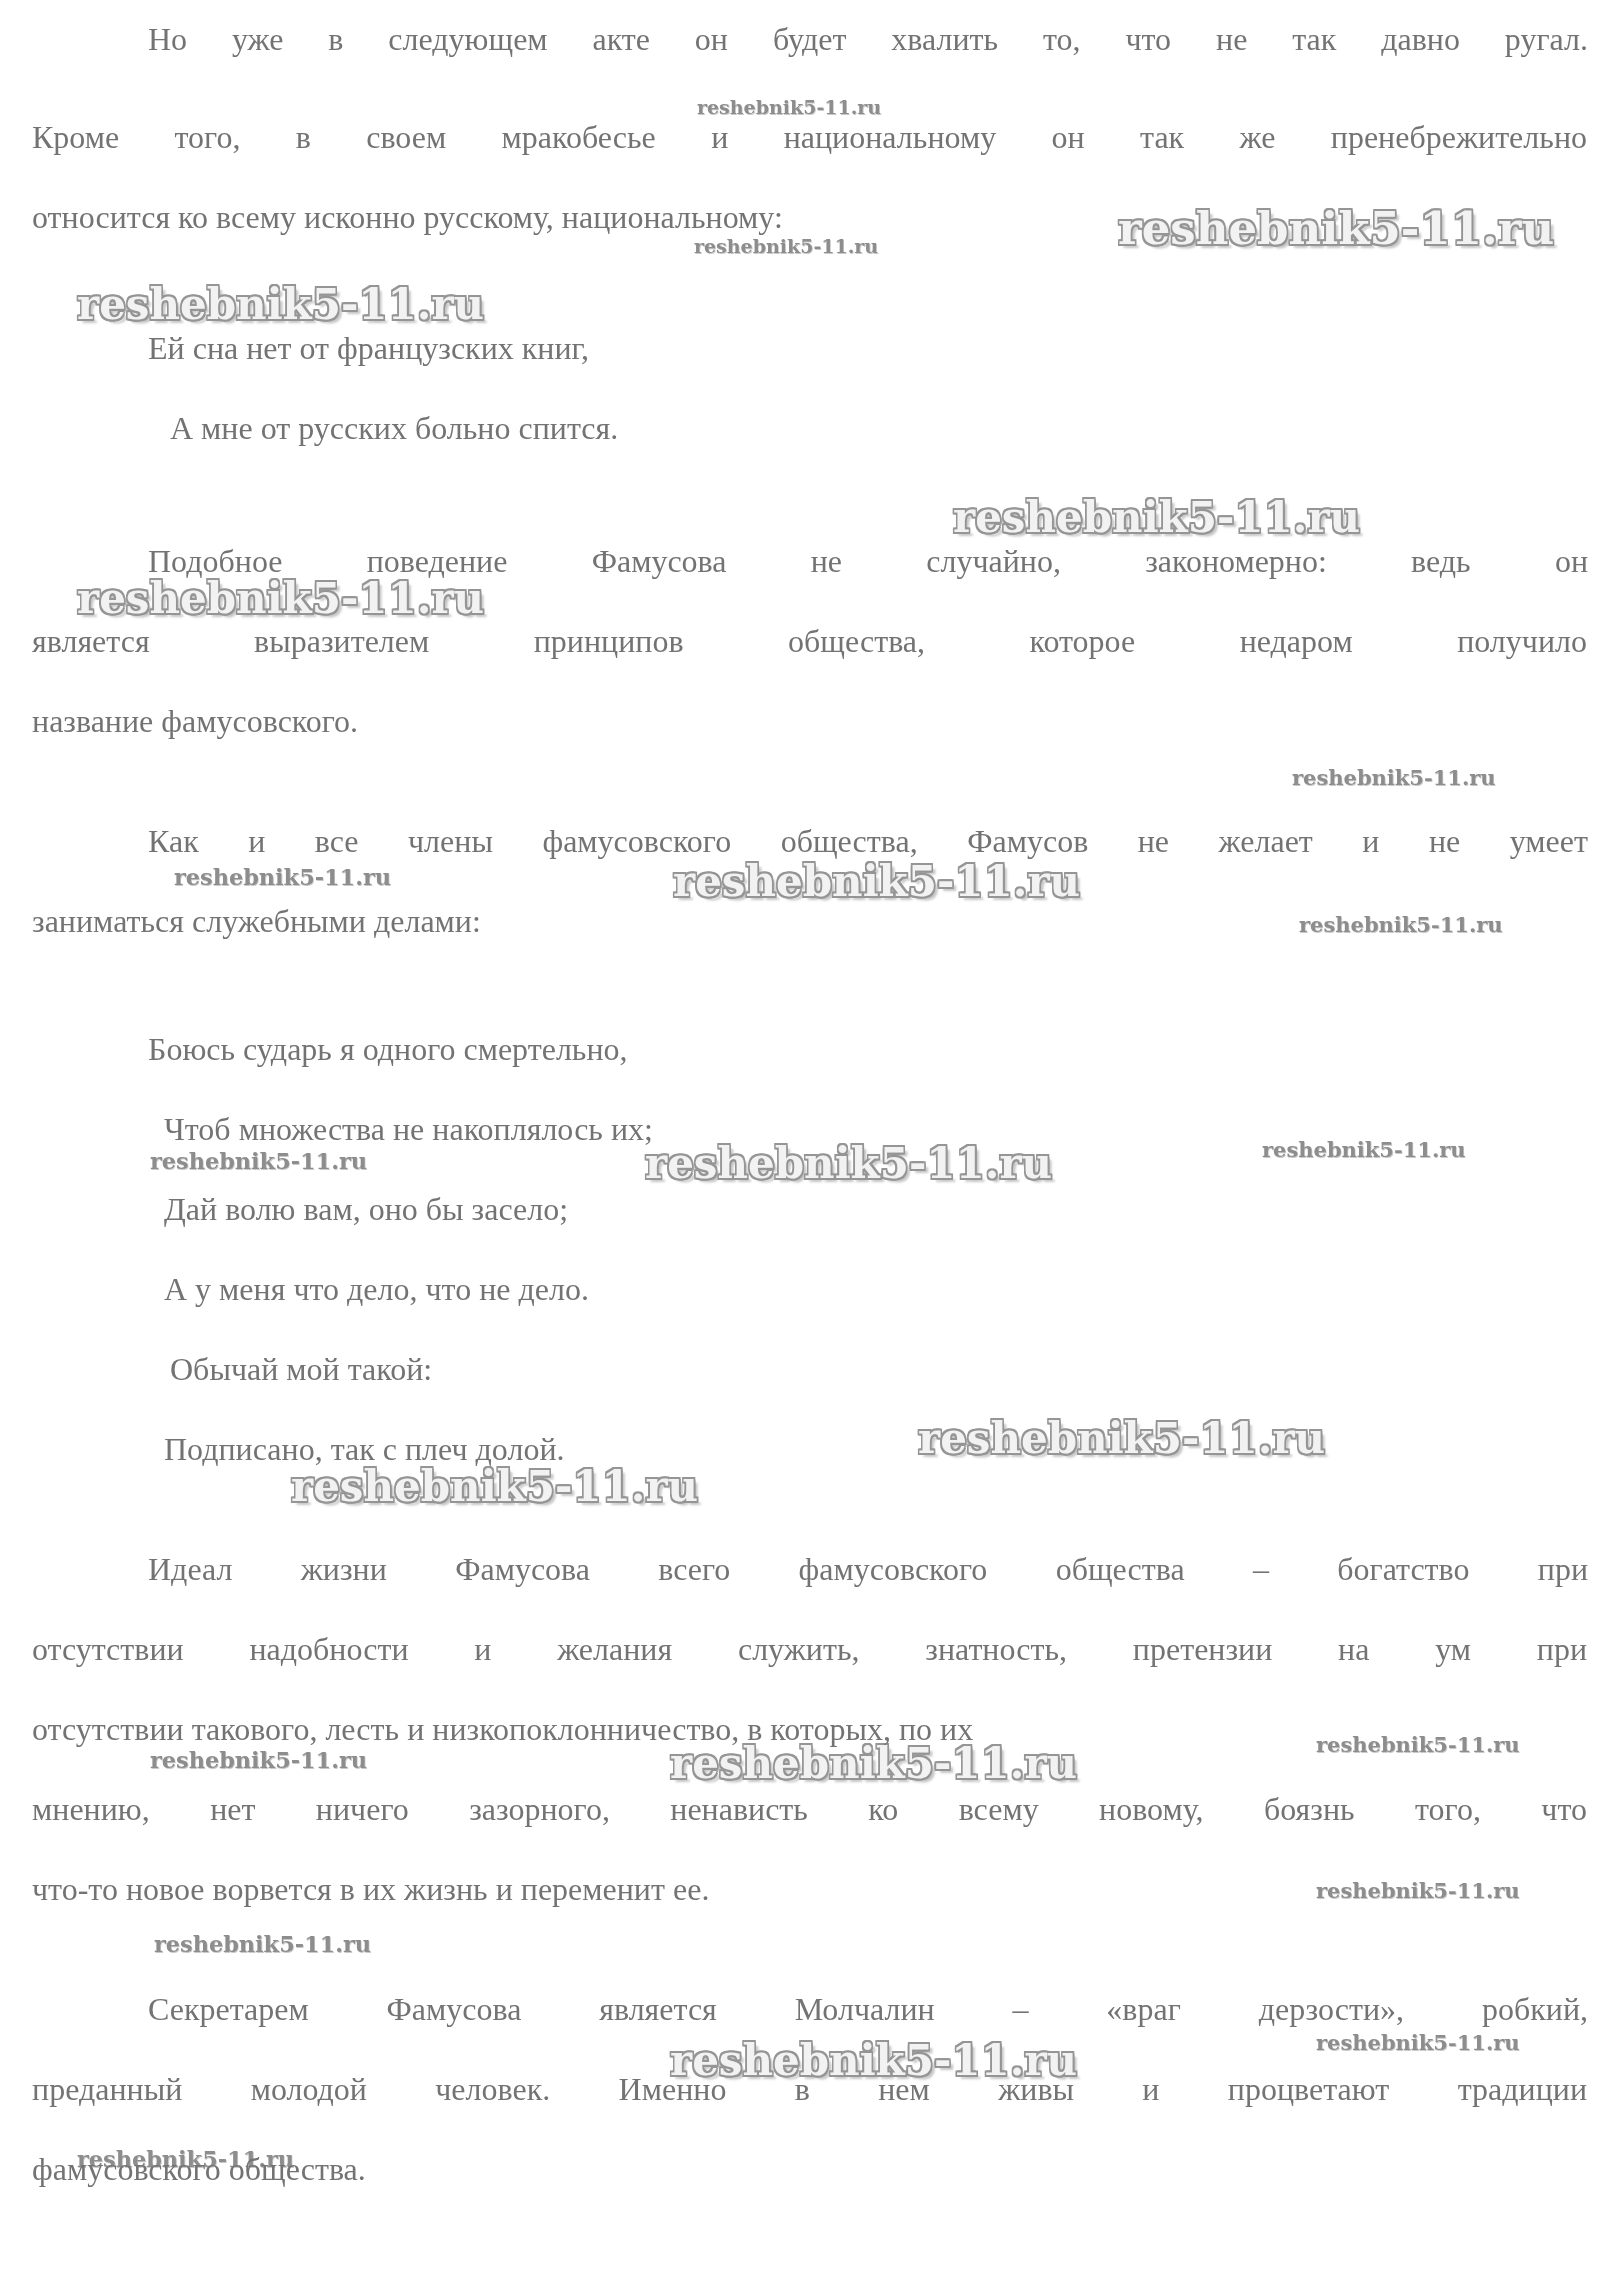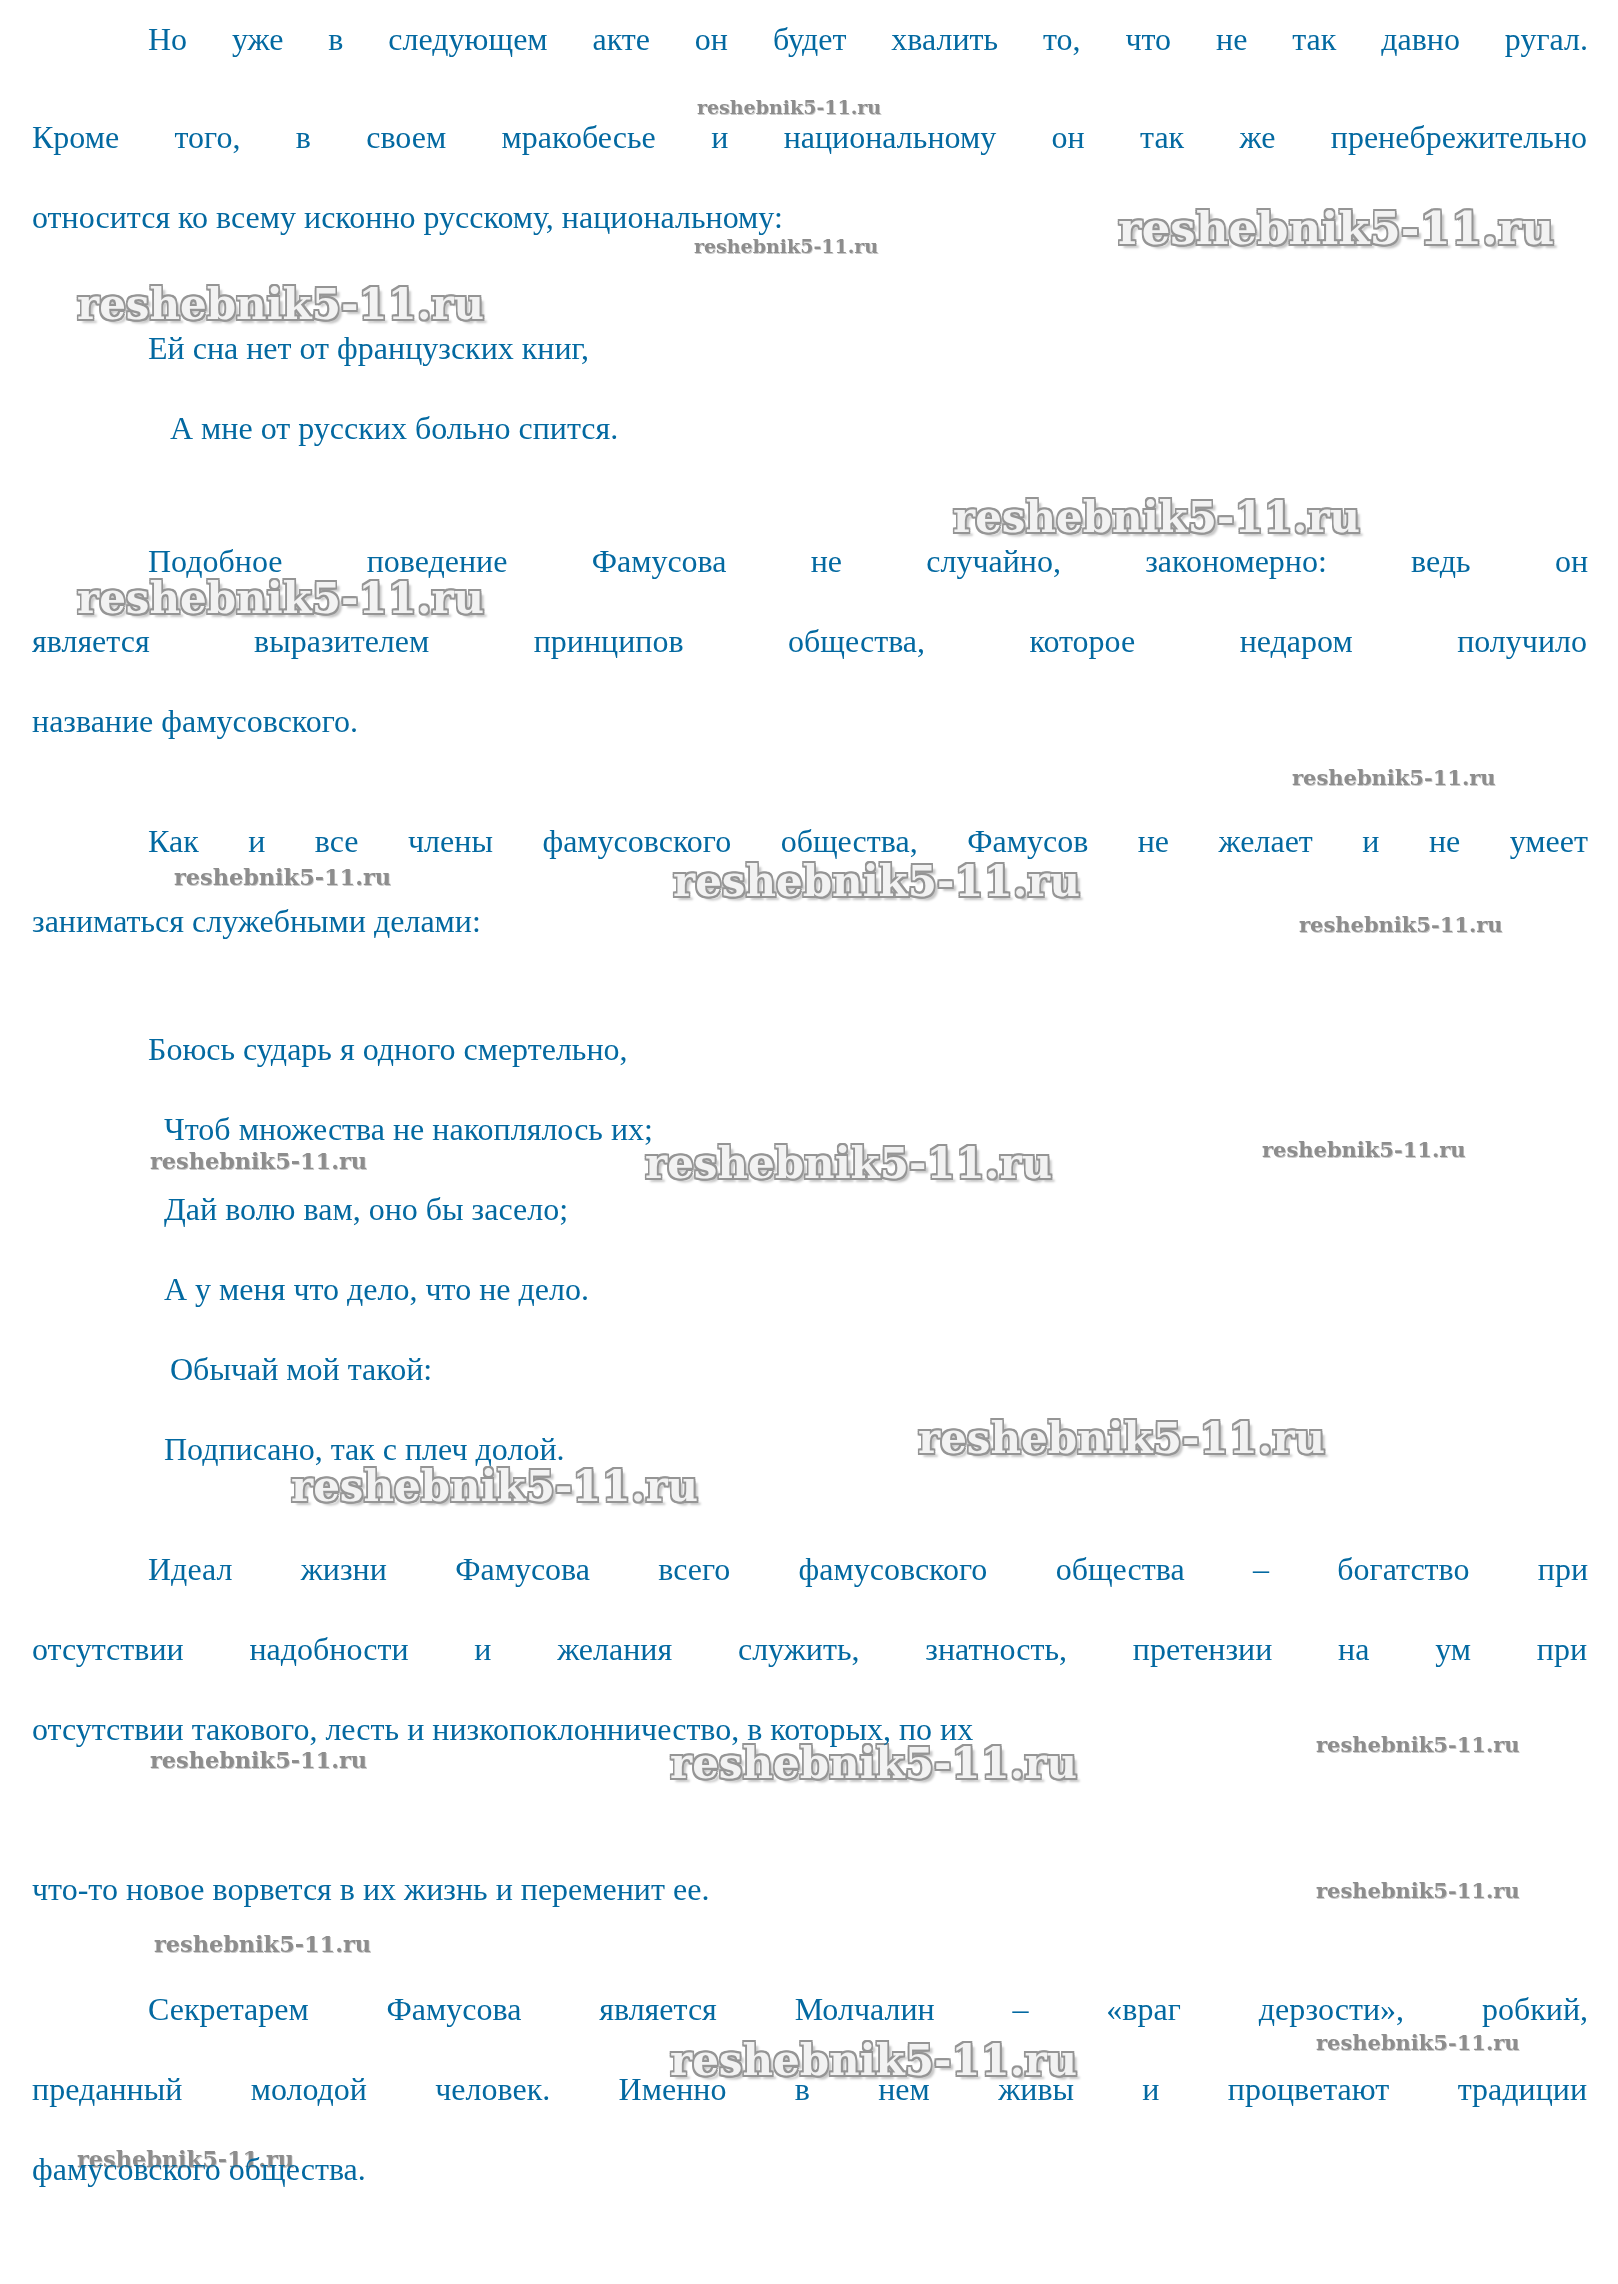--- a/index.html
+++ b/index.html
@@ -24,21 +24,21 @@
     position: absolute;
     left: 0; top: 0;
     width: 100%; height: 100%;
   }
   #text-layer { z-index: 2; }
   #watermark-layer { z-index: 1; }
   .line {
     position: absolute;
     font-size: 32px;
     line-height: 1.2;
-    color: #0369a1;
+    color: #737373;
     white-space: nowrap;
   }
   .line.just {
     white-space: normal;
     text-align: justify;
     text-align-last: justify;
   }
   .wm {
     position: absolute;
     font-weight: 700;
@@ -105,19 +105,20 @@
       <div class="line" style="left: 32px; top: 902px;">заниматься служебными делами:</div>
       <div class="line" style="left: 148px; top: 1030px;">Боюсь сударь я одного смертельно,</div>
       <div class="line" style="left: 164px; top: 1110px;">Чтоб множества не накоплялось их;</div>
       <div class="line" style="left: 164px; top: 1270px;">А у меня что дело, что не дело.</div>
       <div class="line" style="left: 164px; top: 1190px;">Дай волю вам, оно бы засело;</div>
       <div class="line" style="left: 170px; top: 1350px;">Обычай мой такой:</div>
       <div class="line" style="left: 164px; top: 1430px;">Подписано, так с плеч долой.</div>
       <div class="line just" style="left: 148px; top: 1550px; width: 1440px;">Идеал жизни Фамусова всего фамусовского общества – богатство при</div>
       <div class="line just" style="left: 32px; top: 1630px; width: 1555px;">отсутствии надобности и желания служить, знатность, претензии на ум при</div>
       <div class="line" style="left: 32px; top: 1710px;">отсутствии такового, лесть и низкопоклонничество, в которых, по их</div>
+      <div class="line just" style="left: 32px; top: 1790px; width: 1555px;">мнению, нет ничего зазорного, ненависть ко всему новому, боязнь того, что</div>
       <div class="line" style="left: 32px; top: 1870px;">что-то новое ворвется в их жизнь и переменит ее.</div>
       <div class="line just" style="left: 148px; top: 1990px; width: 1440px;">Секретарем Фамусова является Молчалин – «враг дерзости», робкий,</div>
       <div class="line just" style="left: 32px; top: 2070px; width: 1555px;">преданный молодой человек. Именно в нем живы и процветают традиции</div>
       <div class="line" style="left: 32px; top: 2150px;">фамусовского общества.</div>
     </div>
 </div>
 
 
 </body></html>

